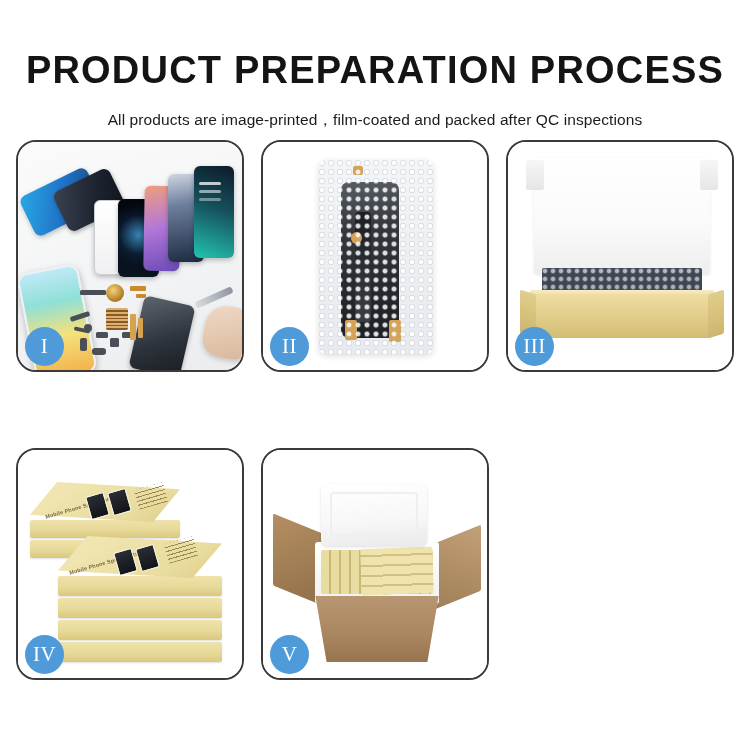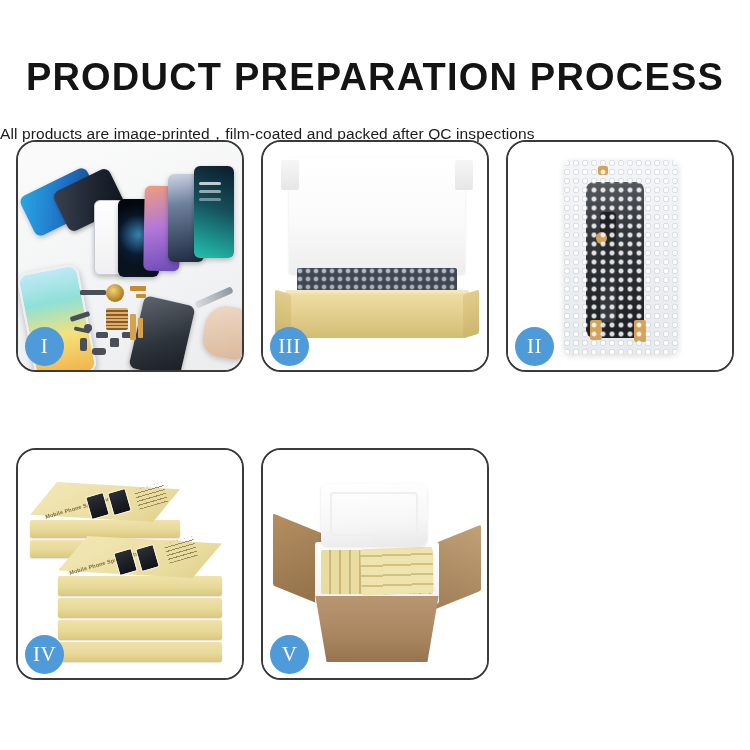--- a/index.html
+++ b/index.html
@@ -18,26 +18,26 @@
 
   
   .header { position: absolute; left: 0; top: 0; width: 750px; }
   .title {
     text-align: center;
     font-family: "Liberation Sans", sans-serif;
     font-size: 38px;
     font-weight: 700;
     letter-spacing: 1.2px;
     color: #141414;
-    margin: 16px;
+    margin: 9px;
     padding-top: 42px;
     line-height: 1;
   }
   .subtitle {
-    text-align: left;
+    text-align: center;
     font-family: "Liberation Sans", sans-serif;
     font-size: 15.5px;
     font-weight: 400;
     color: #1b1b1b;
     margin: 0;
     padding-top: 14px;
     line-height: 1;
     letter-spacing: 0.1px;
   }
 
@@ -395,44 +395,44 @@
         <div class="bit" style="left:52px;top:172px;width:20px;height:5px;transform:rotate(-18deg);"></div>
         <div class="bit" style="left:56px;top:186px;width:16px;height:4px;transform:rotate(12deg);"></div>
       </div>
       <div class="tool"></div>
       <div class="hand"></div>
     </div>
     <div class="badge">I</div>
   </div>
 
   <div class="card">
-    <div class="stage c3">
-      <div class="foamlid"></div>
-      <div class="bubblefill"></div>
-      <div class="boxrim"></div>
-      <div class="boxbase"></div>
-    </div>
-    <div class="badge">III</div>
-  </div>
-
-  <div class="card">
     <div class="stage c2">
       <div class="bubblebag">
         <div class="innerpart"></div>
         <div class="tapepad" style="left:34px;top:6px;width:10px;height:9px;"></div>
         <div class="tapepad" style="left:32px;top:72px;width:11px;height:12px;border-radius:50%;"></div>
         <div class="tapepad" style="left:26px;top:160px;width:12px;height:20px;"></div>
         <div class="tapepad" style="left:70px;top:160px;width:12px;height:22px;"></div>
         <div class="bubbleoverlay"></div>
       </div>
     </div>
     <div class="badge">II</div>
   </div>
 
   <div class="card">
+    <div class="stage c3">
+      <div class="foamlid"></div>
+      <div class="bubblefill"></div>
+      <div class="boxrim"></div>
+      <div class="boxbase"></div>
+    </div>
+    <div class="badge">III</div>
+  </div>
+
+  <div class="card">
     <div class="stage c4">
       <div class="stackwrap">
         <div class="sbox" style="left:6px;top:56px;width:150px;height:18px;"></div>
         <div class="sbox" style="left:6px;top:76px;width:150px;height:18px;"></div>
         <div class="sbox" style="left:34px;top:112px;width:164px;height:20px;"></div>
         <div class="sbox" style="left:34px;top:134px;width:164px;height:20px;"></div>
         <div class="sbox" style="left:34px;top:156px;width:164px;height:20px;"></div>
         <div class="sbox" style="left:34px;top:178px;width:164px;height:20px;"></div>
 
         <div class="sboxtop" style="left:6px;top:18px;width:150px;height:40px;clip-path:polygon(18% 0,100% 18%,82% 100%,0 82%);"></div>

